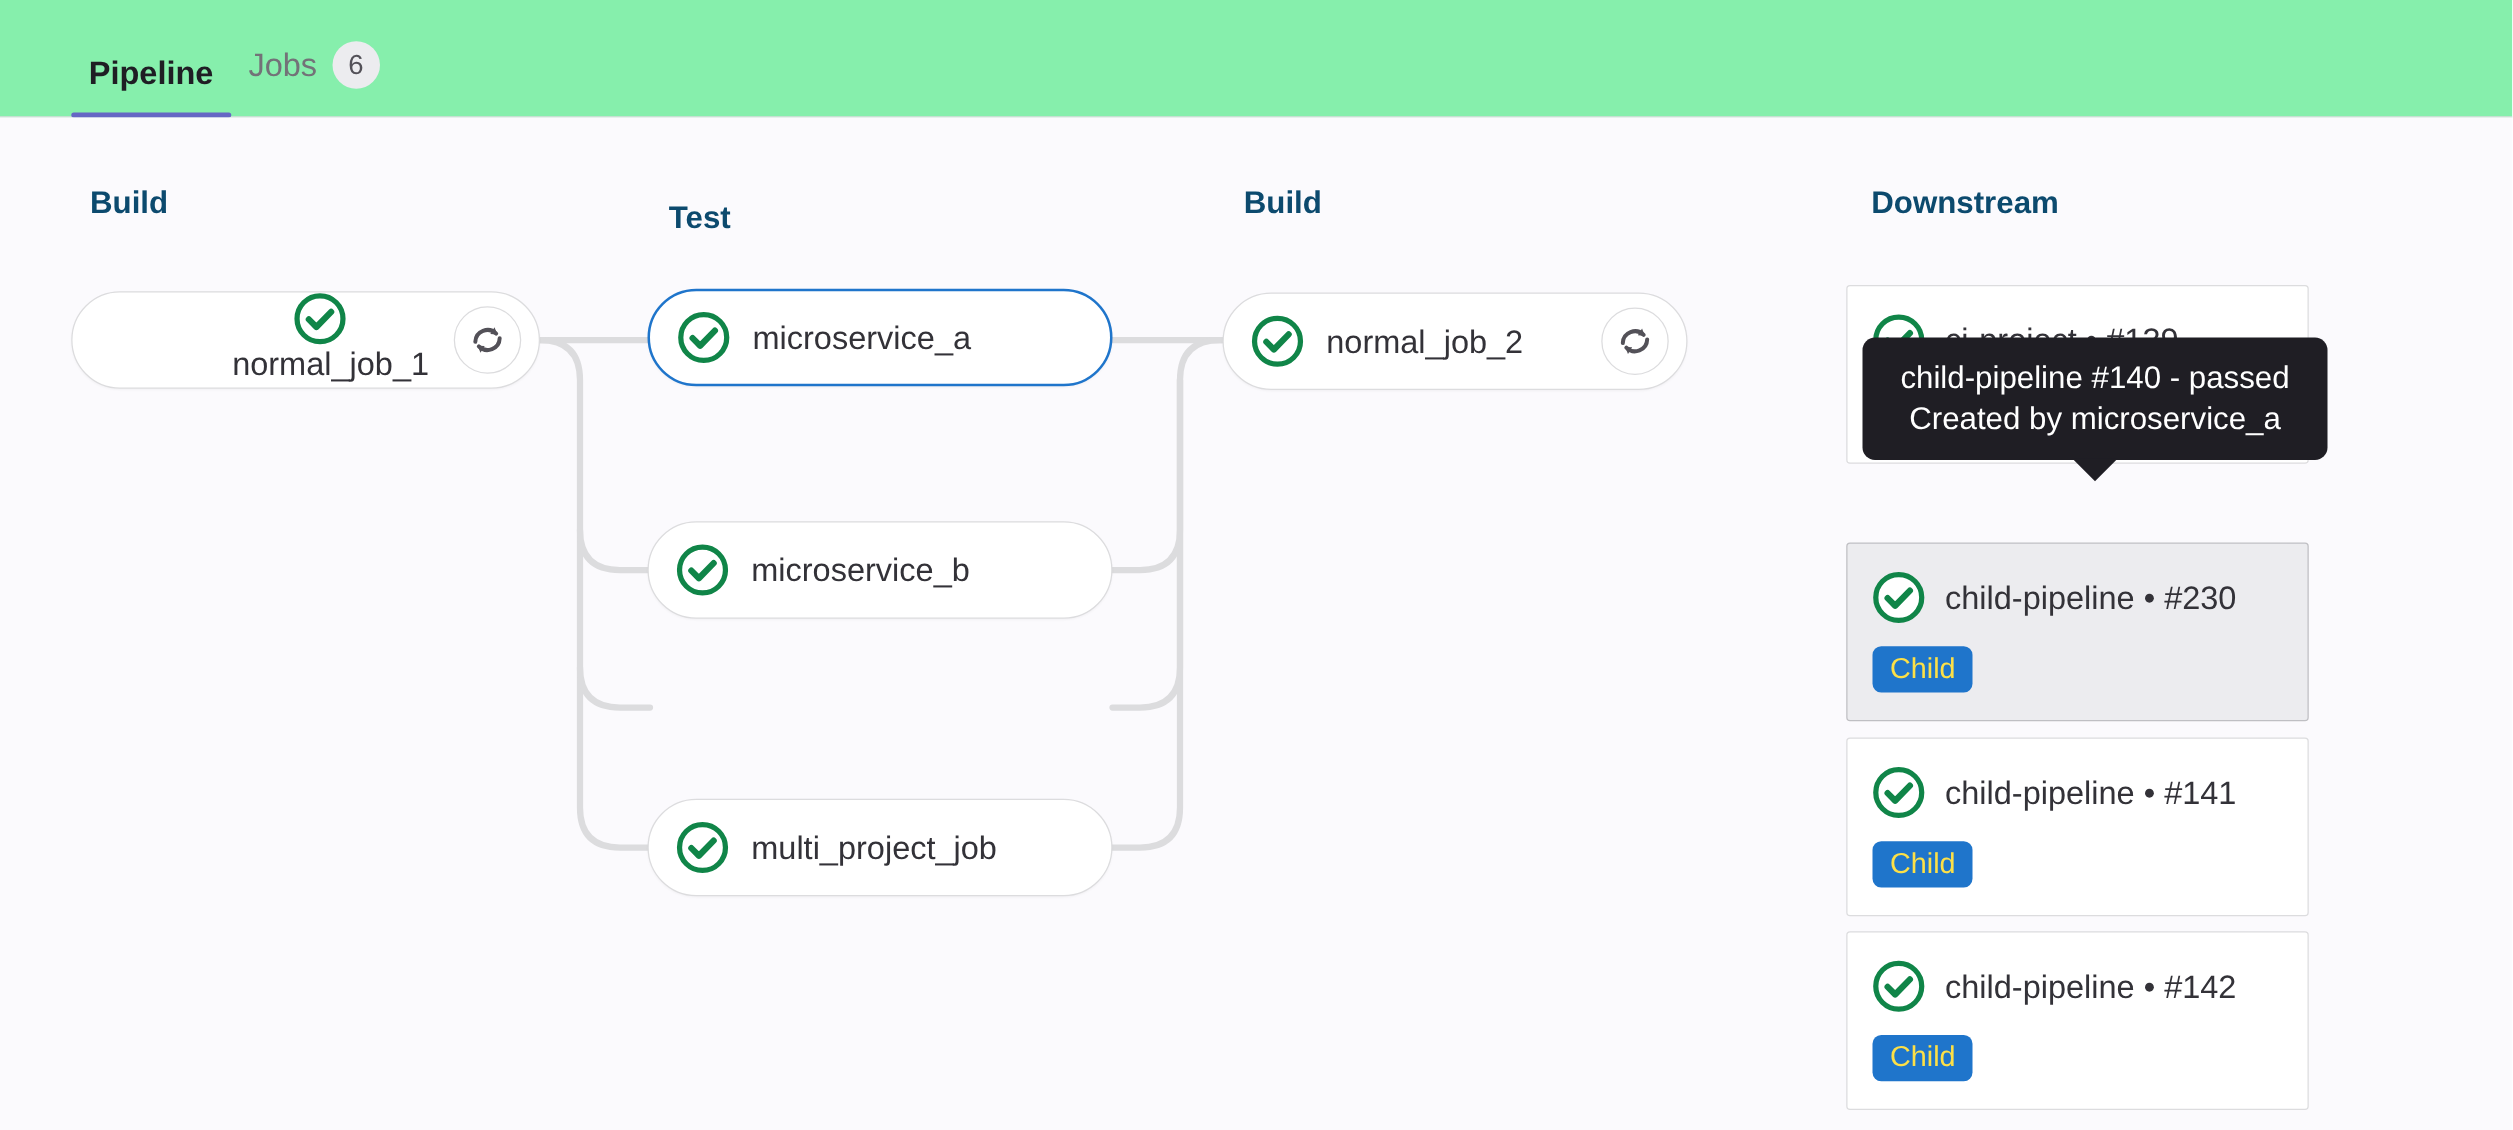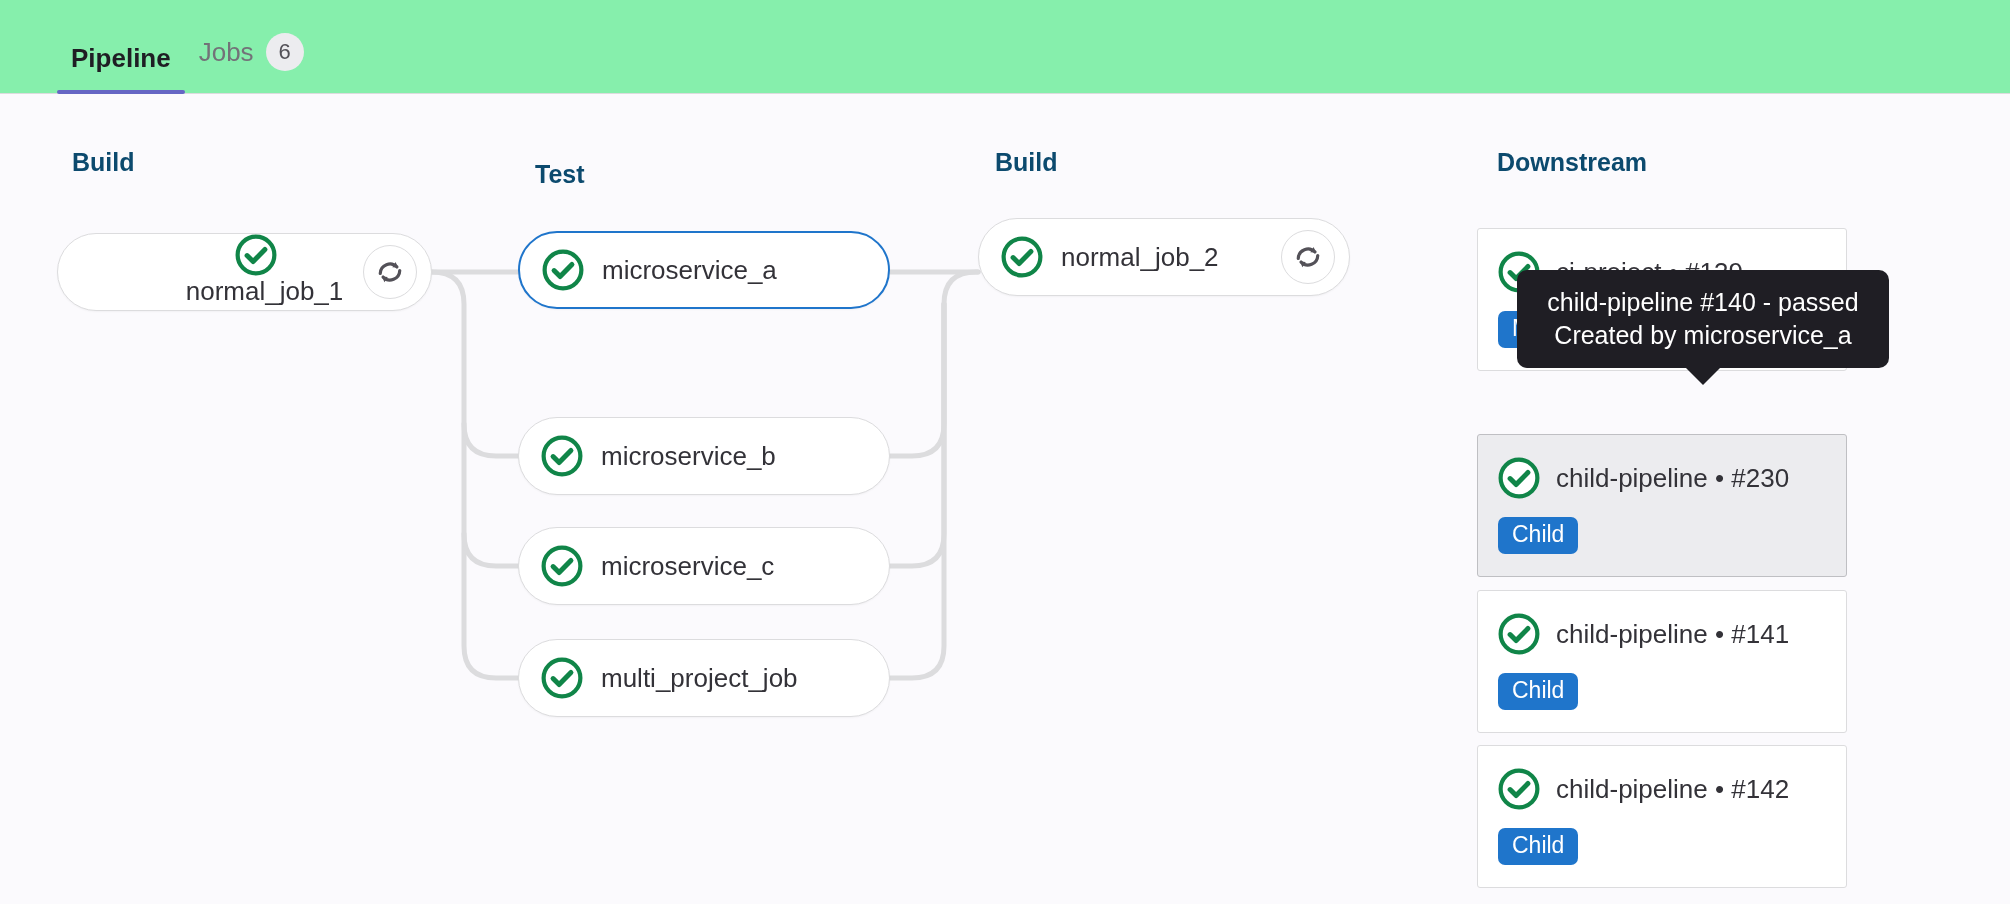--- a/index.html
+++ b/index.html
@@ -92,21 +92,21 @@
     border-radius: 3px;
     cursor: pointer;
     padding: 22px 20px 22px 20px;
   }
   .ds-card.hover { background: #ececef; border-color: #bfbfc3; }
   .ds-row { display: flex; align-items: center; gap: 16px; }
   .ds-title { font-size: 26px; color: #333238; white-space: nowrap; }
   .badge {
     display: inline-block; margin-top: 18px;
     padding: 5px 14px 7px 14px; border-radius: 7px;
-    background: #1f75cb; color: #ffffff;
+    background: #1f75cb; color: #fde047;
     font-size: 23px; line-height: 1.1;
   }
 
   
   .tooltip {
     position: absolute;
     background: #1f1e24; color: #ffffff;
     border-radius: 10px;
     padding: 16px 22px;
     font-size: 25px; line-height: 1.32;
@@ -187,37 +187,30 @@
     </div>
 
     <div class="job selected" style="left:518px; top:137px; width:372px;">
       <svg class="status-icon" viewBox="0 0 16 16">
         <circle cx="8" cy="8" r="7" fill="#fff" stroke="#108548" stroke-width="1.6"></circle>
         <path d="M4.6 8.2 L6.9 10.5 L11.4 5.9" stroke="#108548" stroke-width="1.9" fill="none" stroke-linecap="round" stroke-linejoin="round"></path>
       </svg>
       <span class="job-label">microservice_a</span>
     </div>
 
-    <div class="job" style="left:518px; top:433px; width:372px;">
-      <svg class="status-icon" viewBox="0 0 16 16">
-        <circle cx="8" cy="8" r="7" fill="#fff" stroke="#108548" stroke-width="1.6"></circle>
-        <path d="M4.6 8.2 L6.9 10.5 L11.4 5.9" stroke="#108548" stroke-width="1.9" fill="none" stroke-linecap="round" stroke-linejoin="round"></path>
-      </svg>
-      <span class="job-label">microservice_c</span>
-    </div>
 
     <div class="job" style="left:518px; top:545px; width:372px;">
       <svg class="status-icon" viewBox="0 0 16 16">
         <circle cx="8" cy="8" r="7" fill="#fff" stroke="#108548" stroke-width="1.6"></circle>
         <path d="M4.6 8.2 L6.9 10.5 L11.4 5.9" stroke="#108548" stroke-width="1.9" fill="none" stroke-linecap="round" stroke-linejoin="round"></path>
       </svg>
       <span class="job-label">multi_project_job</span>
     </div>
 
-    <div class="job" style="left:978px; top:124px; width:372px;text-align:center;">
+    <div class="job" style="left:978px; top:140px; width:372px;text-align:center;">
       <svg class="status-icon" viewBox="0 0 16 16">
         <circle cx="8" cy="8" r="7" fill="#fff" stroke="#108548" stroke-width="1.6"></circle>
         <path d="M4.6 8.2 L6.9 10.5 L11.4 5.9" stroke="#108548" stroke-width="1.9" fill="none" stroke-linecap="round" stroke-linejoin="round"></path>
       </svg>
       <span class="job-label">normal_job_2</span>
       <span class="retry-btn">
         <svg width="30" height="30" viewBox="0 0 16 16">
           <path d="M13.2 7.2a5.2 5.2 0 0 1-8.9 3.5" stroke="#535158" stroke-width="1.7" fill="none" stroke-linecap="round"></path>
           <path d="M2.8 8.8a5.2 5.2 0 0 1 8.9-3.5" stroke="#535158" stroke-width="1.7" fill="none" stroke-linecap="round"></path>
           <path d="M11.0 2.6 L12.2 5.6 L9.2 5.4 Z" fill="#535158"></path>
@@ -263,20 +256,20 @@
       <div class="ds-row">
         <svg class="status-icon" viewBox="0 0 16 16">
           <circle cx="8" cy="8" r="7" fill="#fff" stroke="#108548" stroke-width="1.6"></circle>
           <path d="M4.6 8.2 L6.9 10.5 L11.4 5.9" stroke="#108548" stroke-width="1.9" fill="none" stroke-linecap="round" stroke-linejoin="round"></path>
         </svg>
         <span class="ds-title">child-pipeline • #142</span>
       </div>
       <span class="badge">Child</span>
     </div>
 
-    <div class="tooltip" style="left:1490px; top:176px; width:372px;margin-left:27px;">
+    <div class="tooltip" style="left:1490px; top:176px; width:372px;">
       <div>child-pipeline #140 - passed</div>
       <div>Created by microservice_a</div>
       <span class="tooltip-arrow"></span>
     </div>
 
   </div>
 </div>
 
 </body></html>

